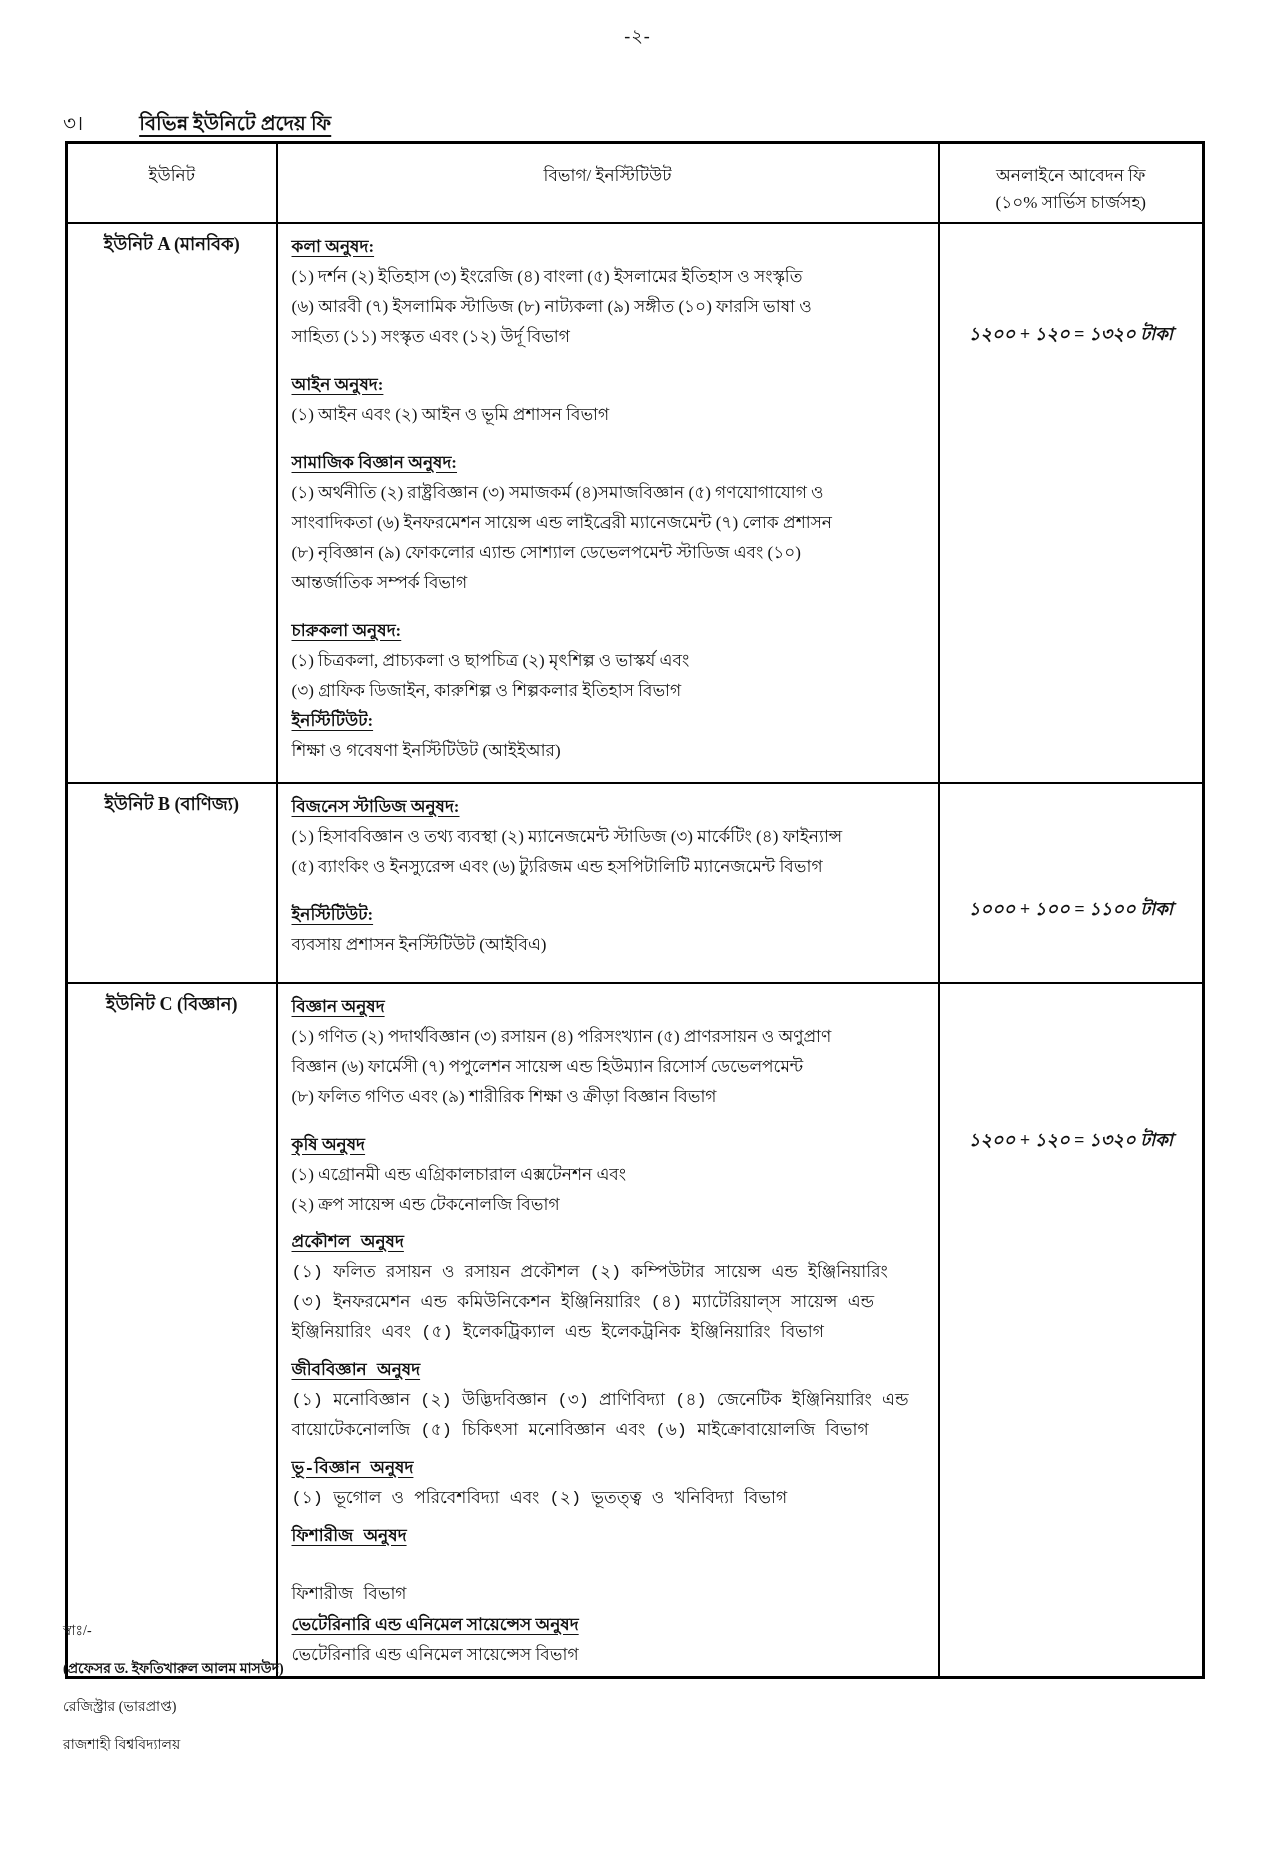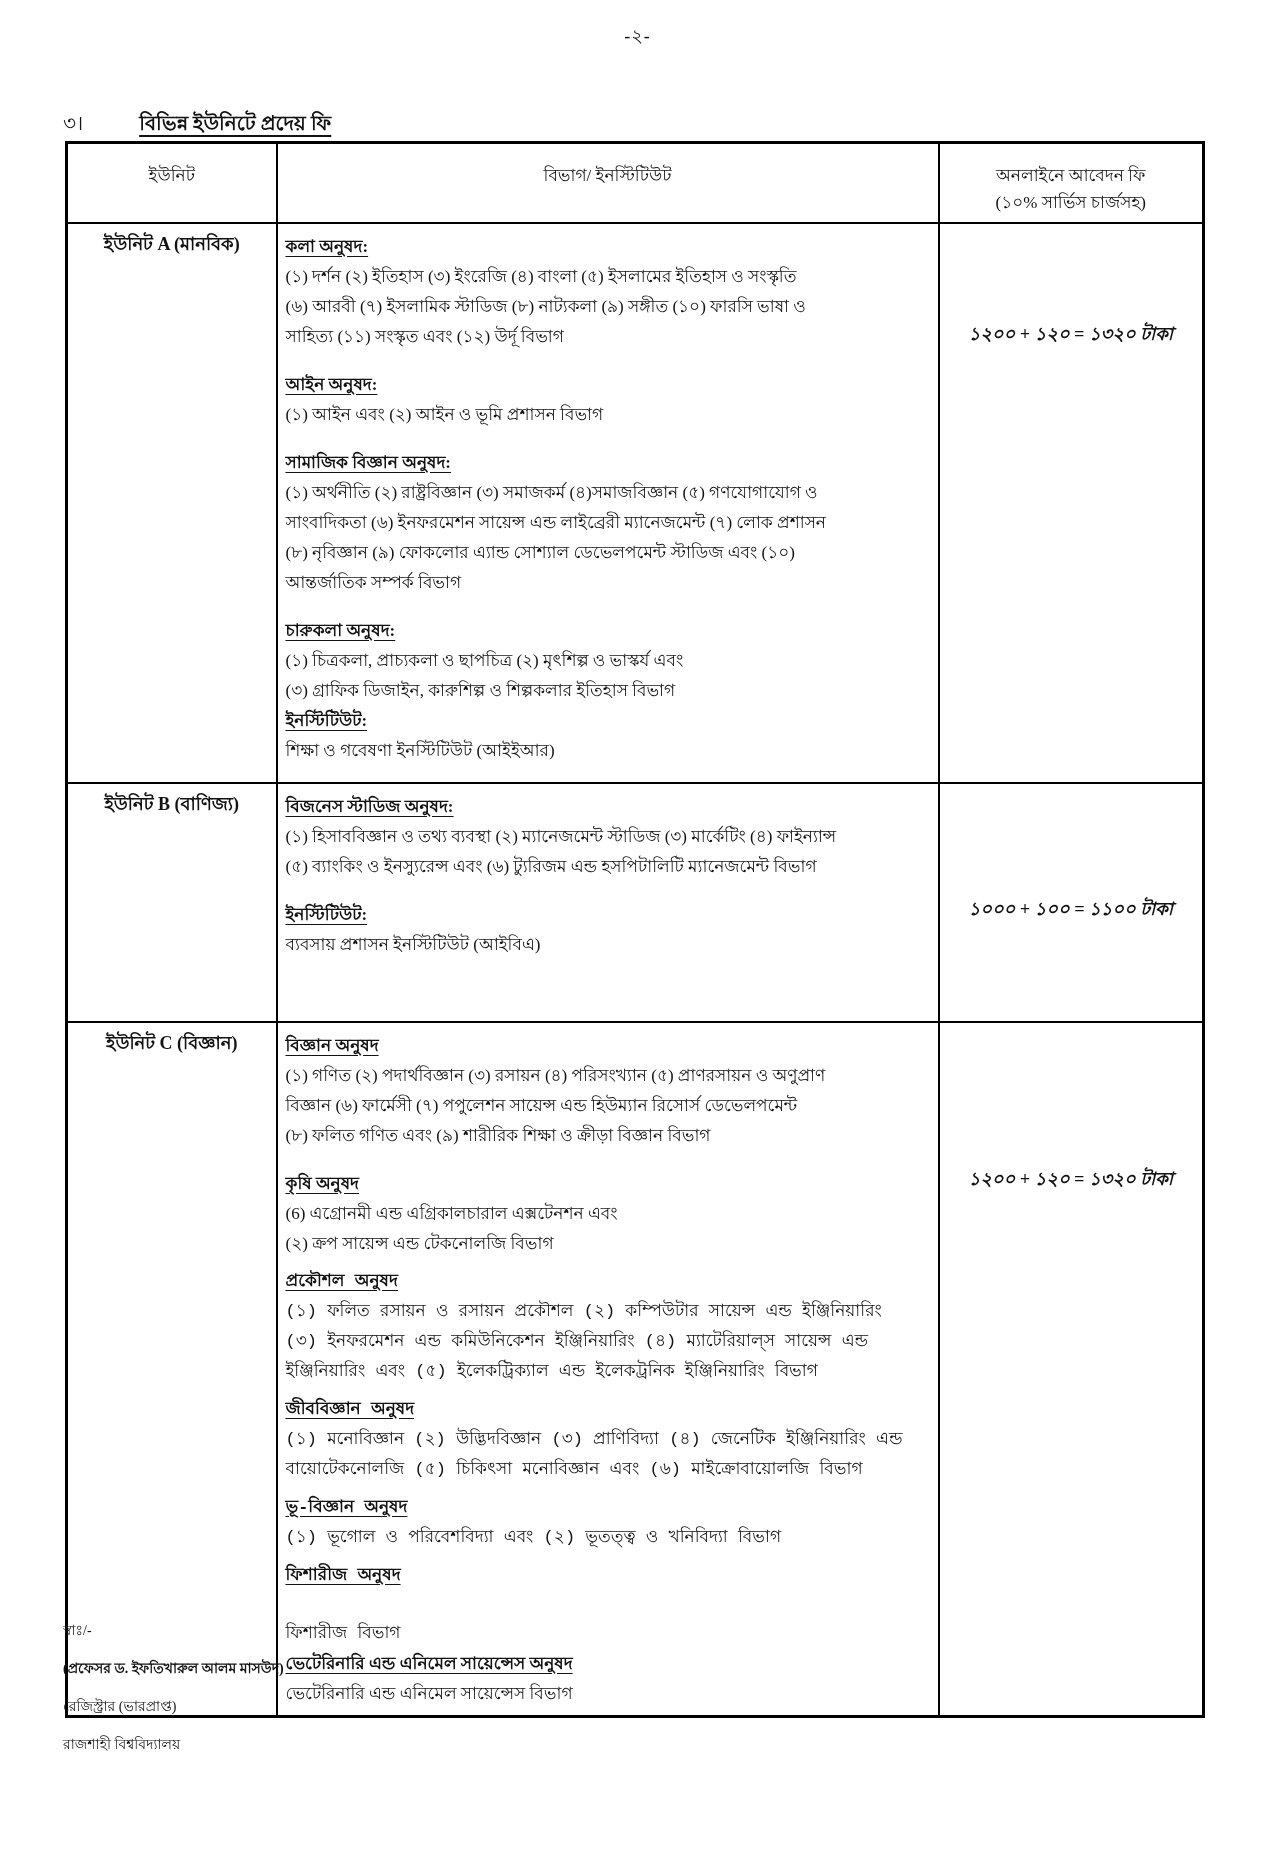--- a/index.html
+++ b/index.html
@@ -45,31 +45,31 @@
   }
   .fee-table th {
     font-weight: normal; text-align: center;
     padding-top: 18px; height: 80px; line-height: 27px;
   }
   .hdr-fee-line { display: block; }
   td.unit-cell {
     text-align: center; font-weight: bold;
     padding-top: 6px; font-size: 18px;
   }
-  td.dept-cell { padding: 8px 14px 6px 8px; }
+  td.dept-cell { padding: 8px 14px 6px 14px; }
   td.fee-cell {
     text-align: center; font-weight: bold; font-size: 18px;
     white-space: nowrap;
     font-style: italic;
   }
   td.fee-a { padding-top: 96px; }
   td.fee-b { padding-top: 111px; }
   td.fee-c { padding-top: 142px; }
   tr.row-a { height: 560px; }
-  tr.row-b { height: 239px; margin-top: 20px; }
+  tr.row-b { height: 200px; margin-top: 20px; }
   tr.row-c { height: 692px; }
   .sec-h {
     font-weight: bold;
     text-decoration: underline;
     text-underline-offset: 4px;
     line-height: 30px;
   }
   .ln { line-height: 30px; }
   .sec.gap { margin-top: 18px; }
   .sec.gap-sm { margin-top: 8px; font-family: Liberation Mono, monospace; }
@@ -160,21 +160,21 @@
     <td class="unit-cell">ইউনিট C (বিজ্ঞান)</td>
     <td class="dept-cell">
       <div class="sec">
         <div class="sec-h">বিজ্ঞান অনুষদ</div>
         <div class="ln">(১) গণিত (২) পদার্থবিজ্ঞান (৩) রসায়ন (৪) পরিসংখ্যান (৫) প্রাণরসায়ন ও অণুপ্রাণ</div>
         <div class="ln">বিজ্ঞান (৬) ফার্মেসী (৭) পপুলেশন সায়েন্স এন্ড হিউম্যান রিসোর্স ডেভেলপমেন্ট</div>
         <div class="ln">(৮) ফলিত গণিত এবং (৯) শারীরিক শিক্ষা ও ক্রীড়া বিজ্ঞান বিভাগ</div>
       </div>
       <div class="sec gap">
         <div class="sec-h">কৃষি অনুষদ</div>
-        <div class="ln">(6) এগ্রোনমী এন্ড এগ্রিকালচারাল এক্সটেনশন এবং</div>
+        <div class="ln">(১) এগ্রোনমী এন্ড এগ্রিকালচারাল এক্সটেনশন এবং</div>
         <div class="ln">(২) ক্রপ সায়েন্স এন্ড টেকনোলজি বিভাগ</div>
       </div>
       <div class="sec gap-sm">
         <div class="sec-h">প্রকৌশল অনুষদ</div>
         <div class="ln">(১) ফলিত রসায়ন ও রসায়ন প্রকৌশল (২) কম্পিউটার সায়েন্স এন্ড ইঞ্জিনিয়ারিং</div>
         <div class="ln">(৩) ইনফরমেশন এন্ড কমিউনিকেশন ইঞ্জিনিয়ারিং (৪) ম্যাটেরিয়াল্স সায়েন্স এন্ড</div>
         <div class="ln">ইঞ্জিনিয়ারিং এবং (৫) ইলেকট্রিক্যাল এন্ড ইলেকট্রনিক ইঞ্জিনিয়ারিং বিভাগ</div>
       </div>
       <div class="sec gap-sm">
         <div class="sec-h">জীববিজ্ঞান অনুষদ</div>

